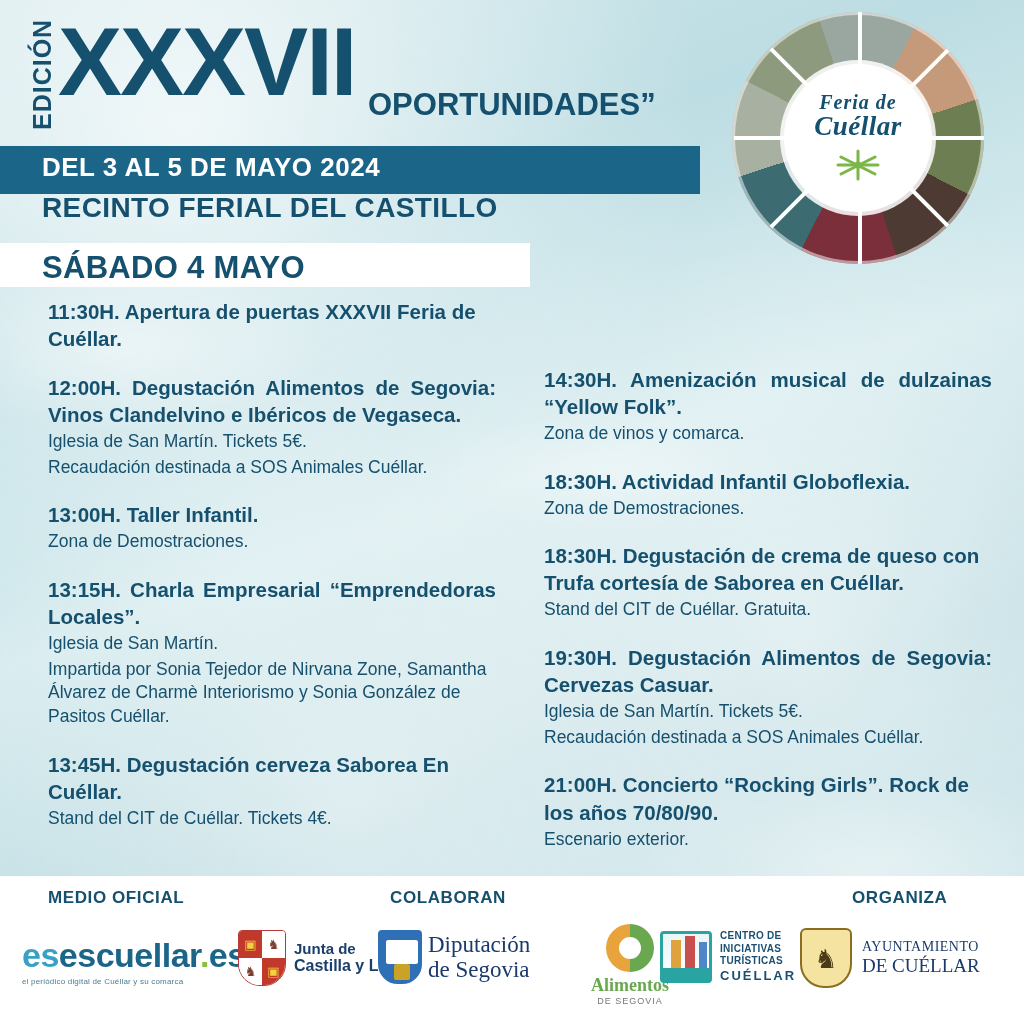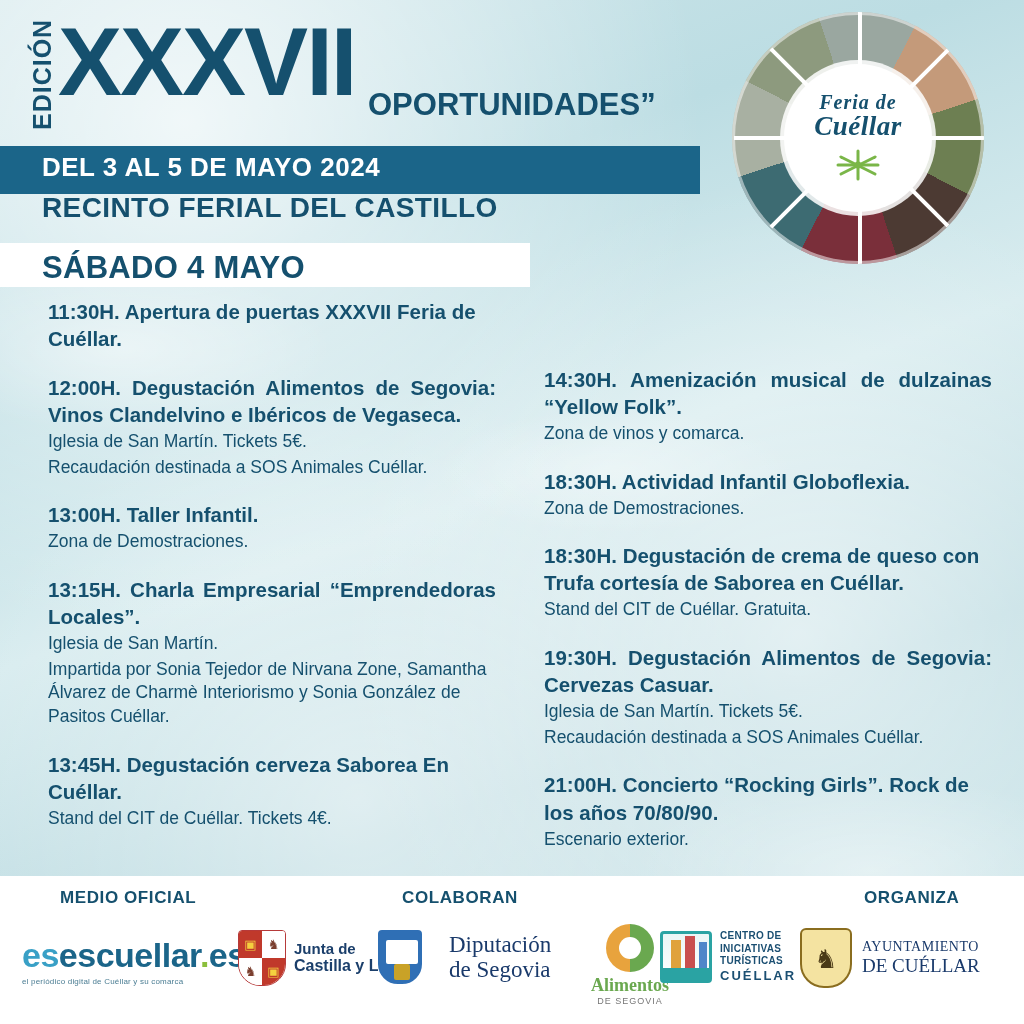--- a/index.html
+++ b/index.html
@@ -138,21 +138,21 @@
   .entry .sub {
     color: #15506e; font-size: 17.5px; font-weight: normal;
     line-height: 1.35; margin-top: 2px;
   }
 
   
   .footer {
     position: absolute; left: 0; bottom: 0; width: 1024px; height: 148px;
     background: #ffffff;
   }
-  .footer-titles { position: relative; height: 34px; margin-left: 12px; }
+  .footer-titles { position: relative; height: 34px; }
   .ftitle {
     position: absolute; top: 12px;
     color: #15506e; font-weight: bold; font-size: 17px; letter-spacing: 0.6px;
   }
   .ftitle.medio { left: 48px; }
   .ftitle.colaboran { left: 390px; }
   .ftitle.organiza { left: 852px; }
 
   .logos { position: relative; height: 112px; padding-left: 28px; }
   .logo { position: absolute; top: 14px; }
@@ -170,21 +170,21 @@
     width: 48px; height: 56px; background: #ffffff; border: 1px solid #b63a3a;
     border-radius: 4px 4px 22px 22px; display: grid; grid-template-columns: 1fr 1fr; overflow: hidden;
   }
   .shield-junta div { display: flex; align-items: center; justify-content: center; font-size: 13px; }
   .sq-red { background: #c0392b; color: #f4d03f; }
   .sq-white { background: #ffffff; color: #7b3f2f; }
   .logo-junta .txt { color: #1b3f6b; font-weight: bold; font-size: 16px; line-height: 1.15; }
   .logo-junta .txt .l1 { font-size: 15px; }
 
   
-  .logo-dipu { left: 378px; top: 20px; display: flex; align-items: center; gap: 27px; }
+  .logo-dipu { left: 378px; top: 20px; display: flex; align-items: center; gap: 6px; }
   .shield-dipu {
     width: 44px; height: 54px; background: #2f6fb5; border-radius: 4px 4px 20px 20px;
     border: 2px solid #2f6fb5; position: relative; overflow: hidden;
   }
   .shield-dipu::before {
     content: ""; position: absolute; left: 6px; top: 8px; width: 32px; height: 24px;
     background: #ffffff; border-radius: 2px;
   }
   .shield-dipu::after {
     content: ""; position: absolute; left: 14px; top: 32px; width: 16px; height: 16px;

